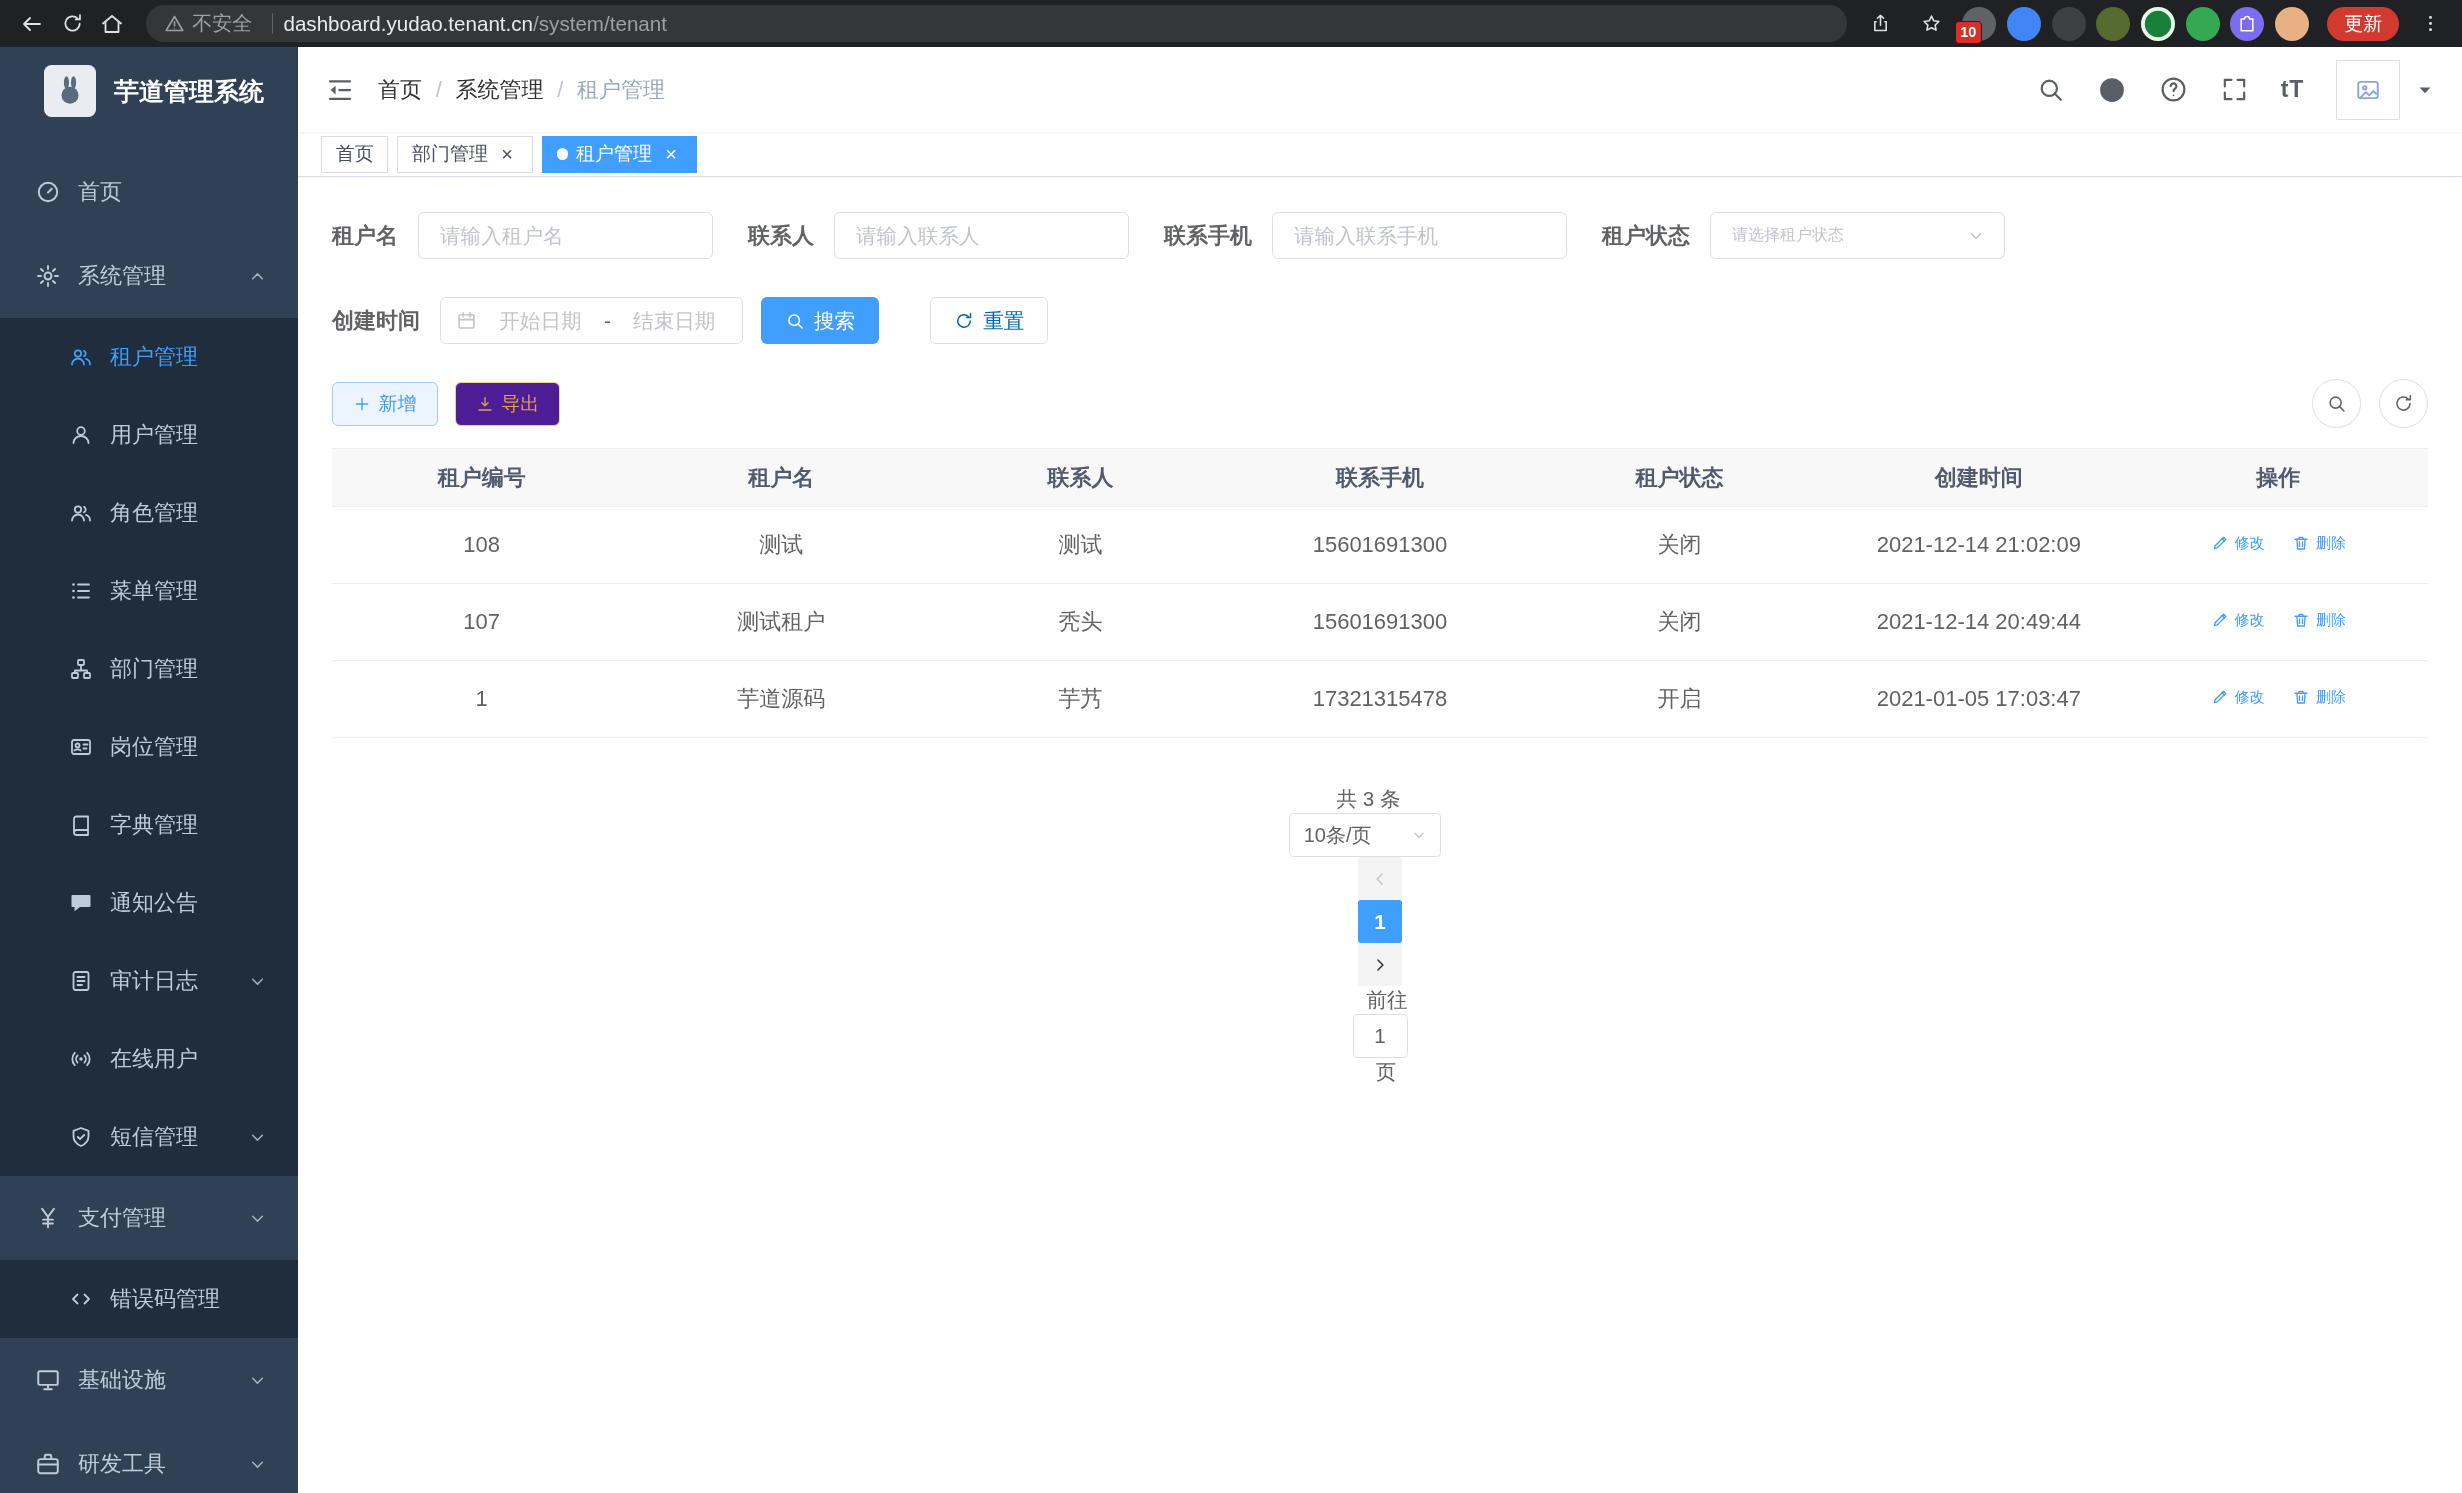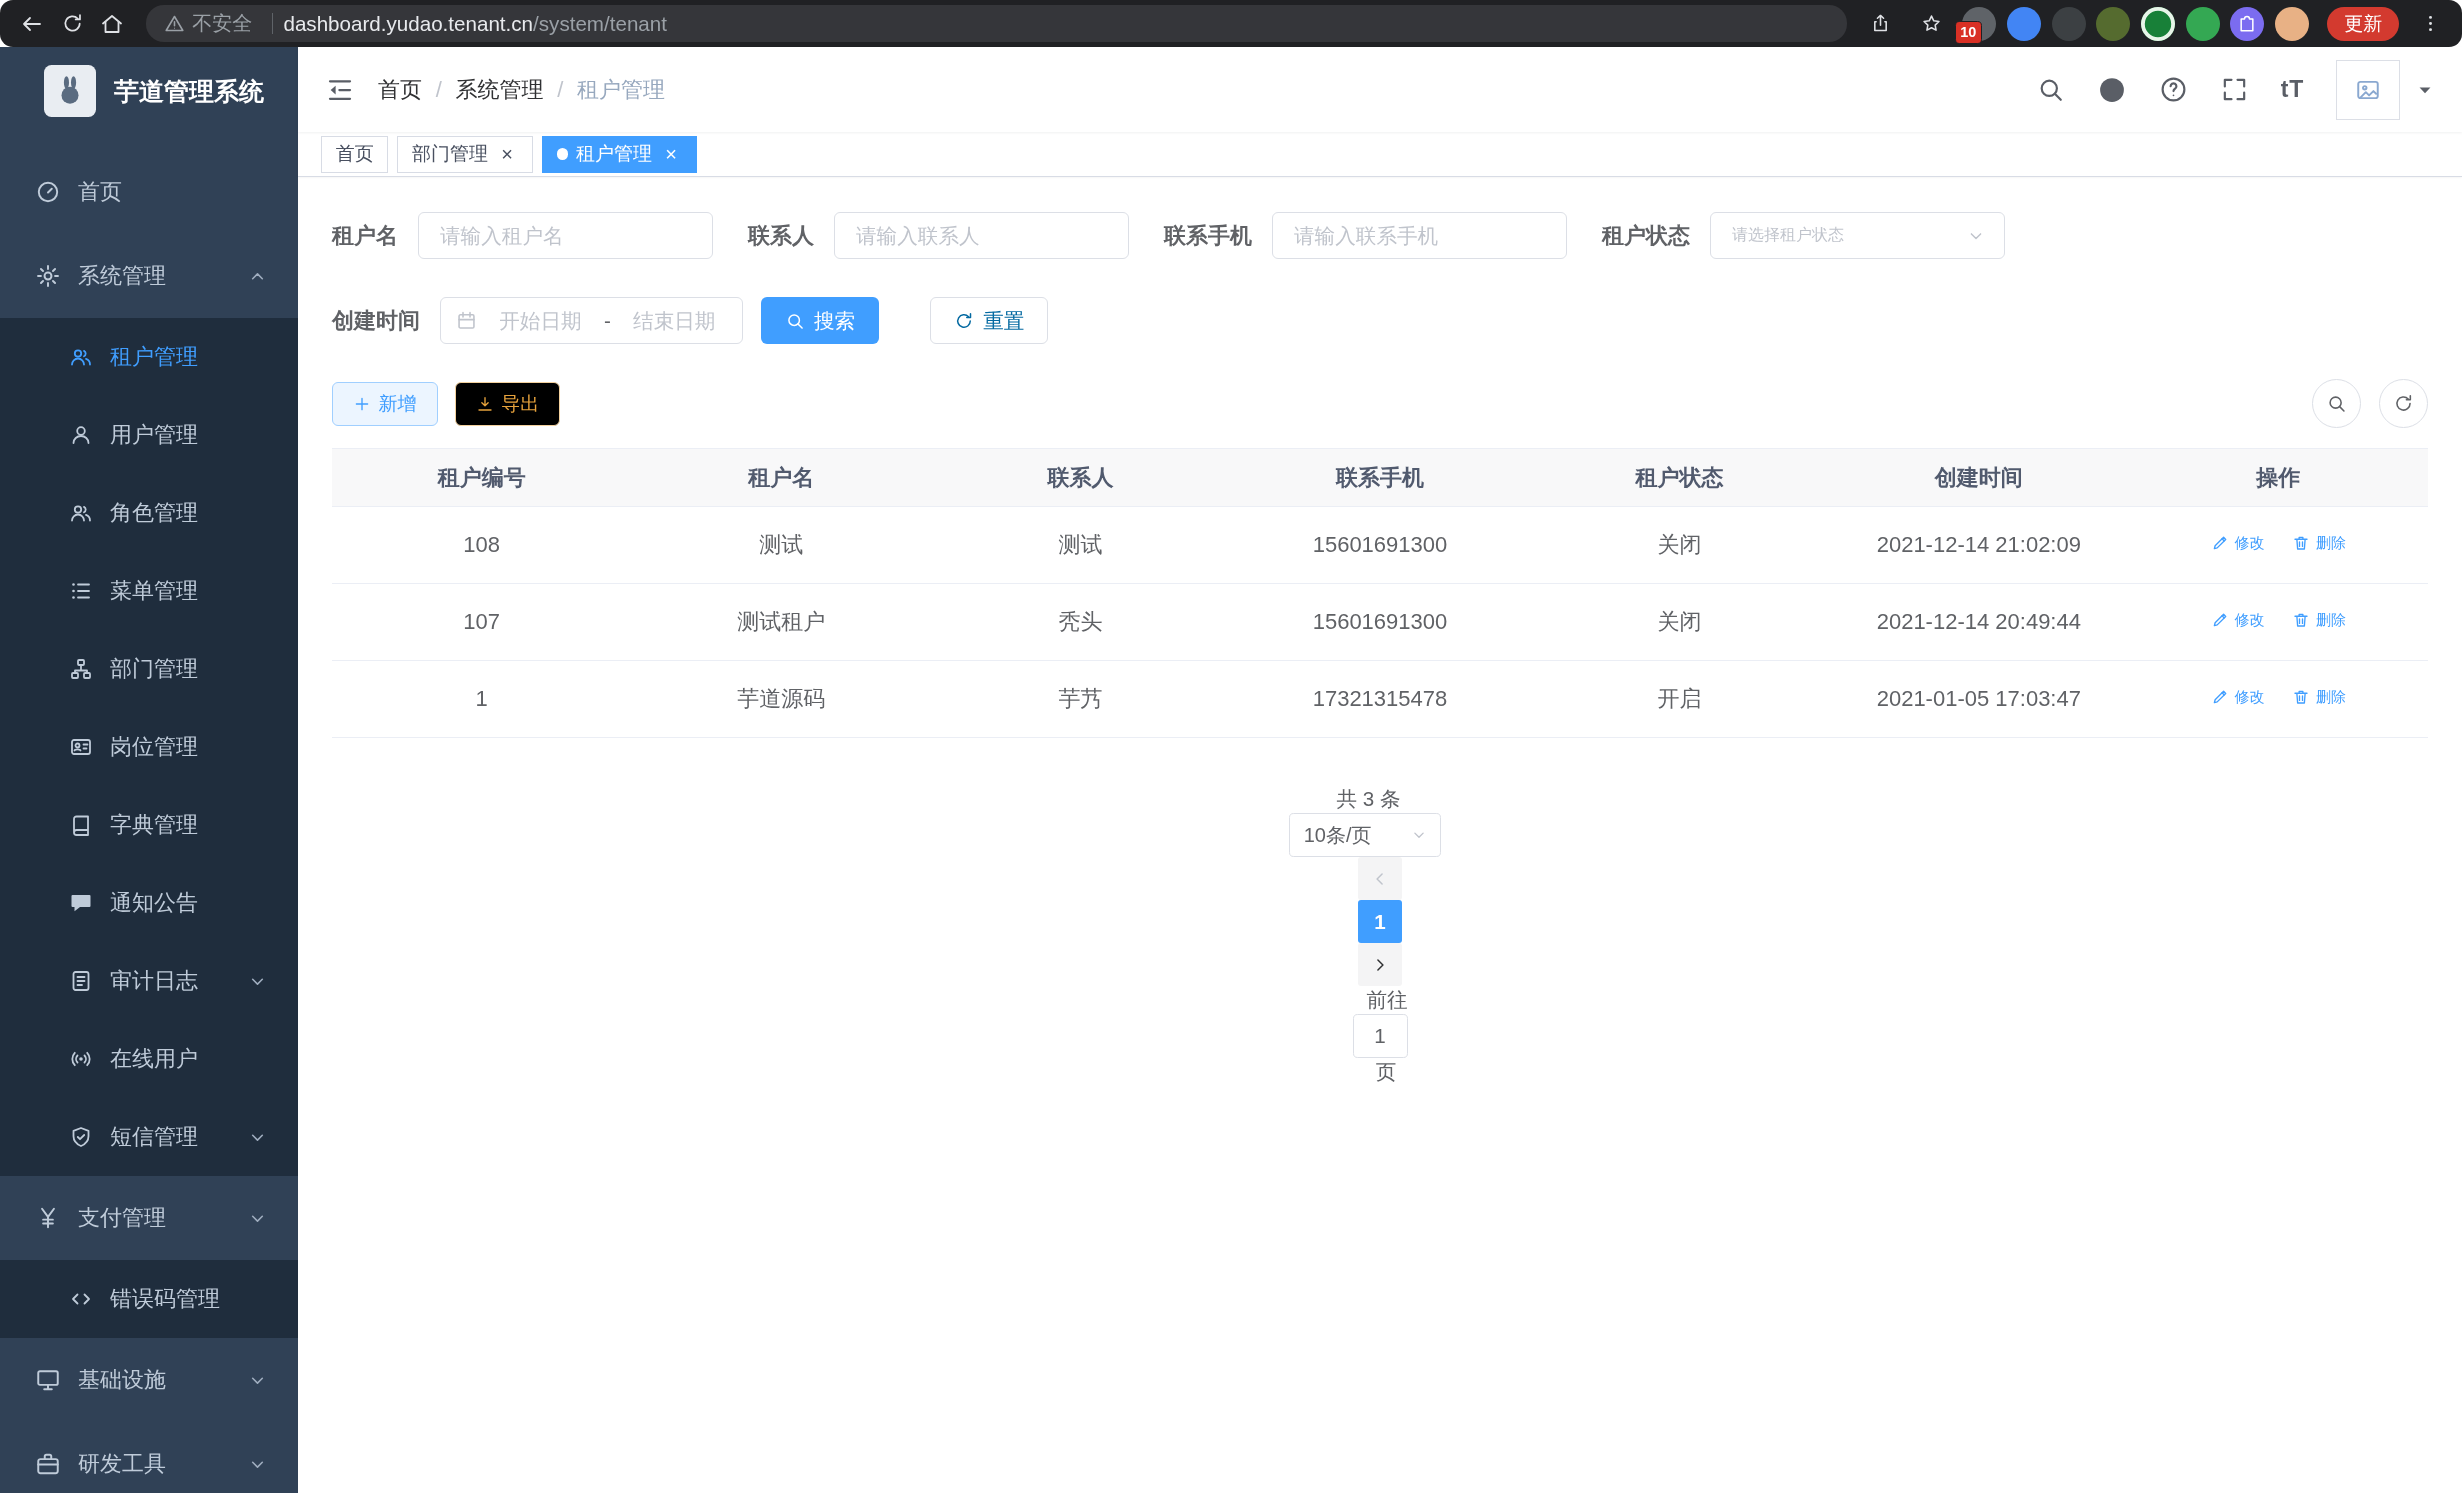--- a/index.html
+++ b/index.html
@@ -2,21 +2,21 @@
 <html style="font-size:12px"><head>
 <meta charset="utf-8">
 <style>
   html,body{margin:0;padding:0;background:#fff;}
   #screen{width:2462px;height:1494px;position:relative;overflow:hidden;
     font-family:"Liberation Sans","DejaVu Sans",sans-serif;background:#fff;
     display:flex;flex-direction:column;}
   svg.ic{fill:none;stroke:currentColor;stroke-width:1.8;stroke-linecap:round;stroke-linejoin:round;flex:none;display:block;}
 
   
-  .chrome{height:47px;background:#202124;display:flex;align-items:center;padding:0 12px;flex:none;border-radius:13px;}
+  .chrome{height:47px;background:#202124;display:flex;align-items:center;padding:0 12px;flex:none;}
   .chrome-btn{width:40px;height:40px;border-radius:50%;display:flex;align-items:center;justify-content:center;color:#dfe1e5;flex:none;}
   .omnibox{flex:1;height:37px;background:#35363a;border-radius:18px;margin:0 13.7px;display:flex;align-items:center;padding:0 18px;min-width:0;}
   .omnibox .sec{color:#9aa0a6;font-size:20px;margin:0 9px 0 7.6px;white-space:nowrap;}
   .omnibox .divider{width:0.8px;height:21px;background:#5f6368;margin:0 10.7px;}
   .url{font-size:20.6px;color:#e8eaed;white-space:nowrap;overflow:hidden;}
   .url .path{color:#9aa0a6;}
   .chrome-right{display:flex;align-items:center;gap:10.7px;flex:none;color:#dfe1e5;}
   .ext{width:34px;height:34px;border-radius:50%;position:relative;display:flex;align-items:center;justify-content:center;flex:none;}
   .e1{background:#5f6368}.e2{background:#4285f4}.e3{background:#3c4043}.e4{background:#556b2f}
   .e5{background:#188038;box-shadow:inset 0 0 0 3.8px #e8f5e9;}
@@ -68,21 +68,21 @@
   .finput::placeholder{color:#c0c4cc;}
   .fselect{width:295px;height:47px;box-sizing:border-box;border:0.8px solid #dcdfe6;border-radius:6px;padding:0 18px 0 21px;display:flex;align-items:center;justify-content:space-between;font-size:16px;color:#c0c4cc;background:#fff;cursor:pointer;}
   .daterange{width:303px;height:47px;box-sizing:border-box;border:0.8px solid #dcdfe6;border-radius:6px;display:flex;align-items:center;padding:0 15px;font-size:20.6px;color:#c0c4cc;background:#fff;gap:10.7px;cursor:pointer;}
   .daterange .sep{color:#606266;flex:none;}
   .daterange .dph{flex:1;text-align:center;white-space:nowrap;}
   .btn{height:47px;border-radius:6px;border:0.8px solid transparent;font-size:20.6px;display:inline-flex;align-items:center;gap:9px;padding:0 23px;cursor:pointer;font-family:inherit;background:#fff;white-space:nowrap;}
   .btn-primary{background:#409eff;color:#fff;}
   .btn-default{border-color:#dcdfe6;color:#0369a1;margin-left:34px;}
   .btn-sm{height:44px;font-size:19px;padding:0 20px;gap:7.6px;}
   .btn-plain-primary{background:#ecf5ff;border-color:#a0cfff;color:#409eff;}
-  .btn-plain-warning{background:#000000;border-color:#f3d19e;color:#e6a23c;}
+  .btn-plain-warning{background:#4c1d95;border-color:#f3d19e;color:#e6a23c;}
   .toolbar-row{display:flex;align-items:center;gap:17px;margin-bottom:20px;}
   .circle-btns{margin-left:auto;display:flex;gap:18px;}
   .circle-btn{width:47px;height:47px;border-radius:50%;border:0.8px solid #dcdfe6;background:#fff;color:#606266;display:flex;align-items:center;justify-content:center;cursor:pointer;}
 
   
   table.grid{width:100%;border-collapse:collapse;table-layout:fixed;}
   table.grid th{height:55px;background:#f8f8f9;color:#515a6e;font-size:22px;font-weight:700;text-align:center;border-top:0.8px solid #ebeef5;border-bottom:0.8px solid #ebeef5;}
   table.grid td{height:74px;color:#606266;font-size:22px;text-align:center;border-bottom:0.8px solid #ebeef5;}
   .op{color:#409eff;font-size:15px;display:inline-flex;align-items:center;gap:6px;margin:0 10.7px;cursor:pointer;text-decoration:none;white-space:nowrap;}
 

